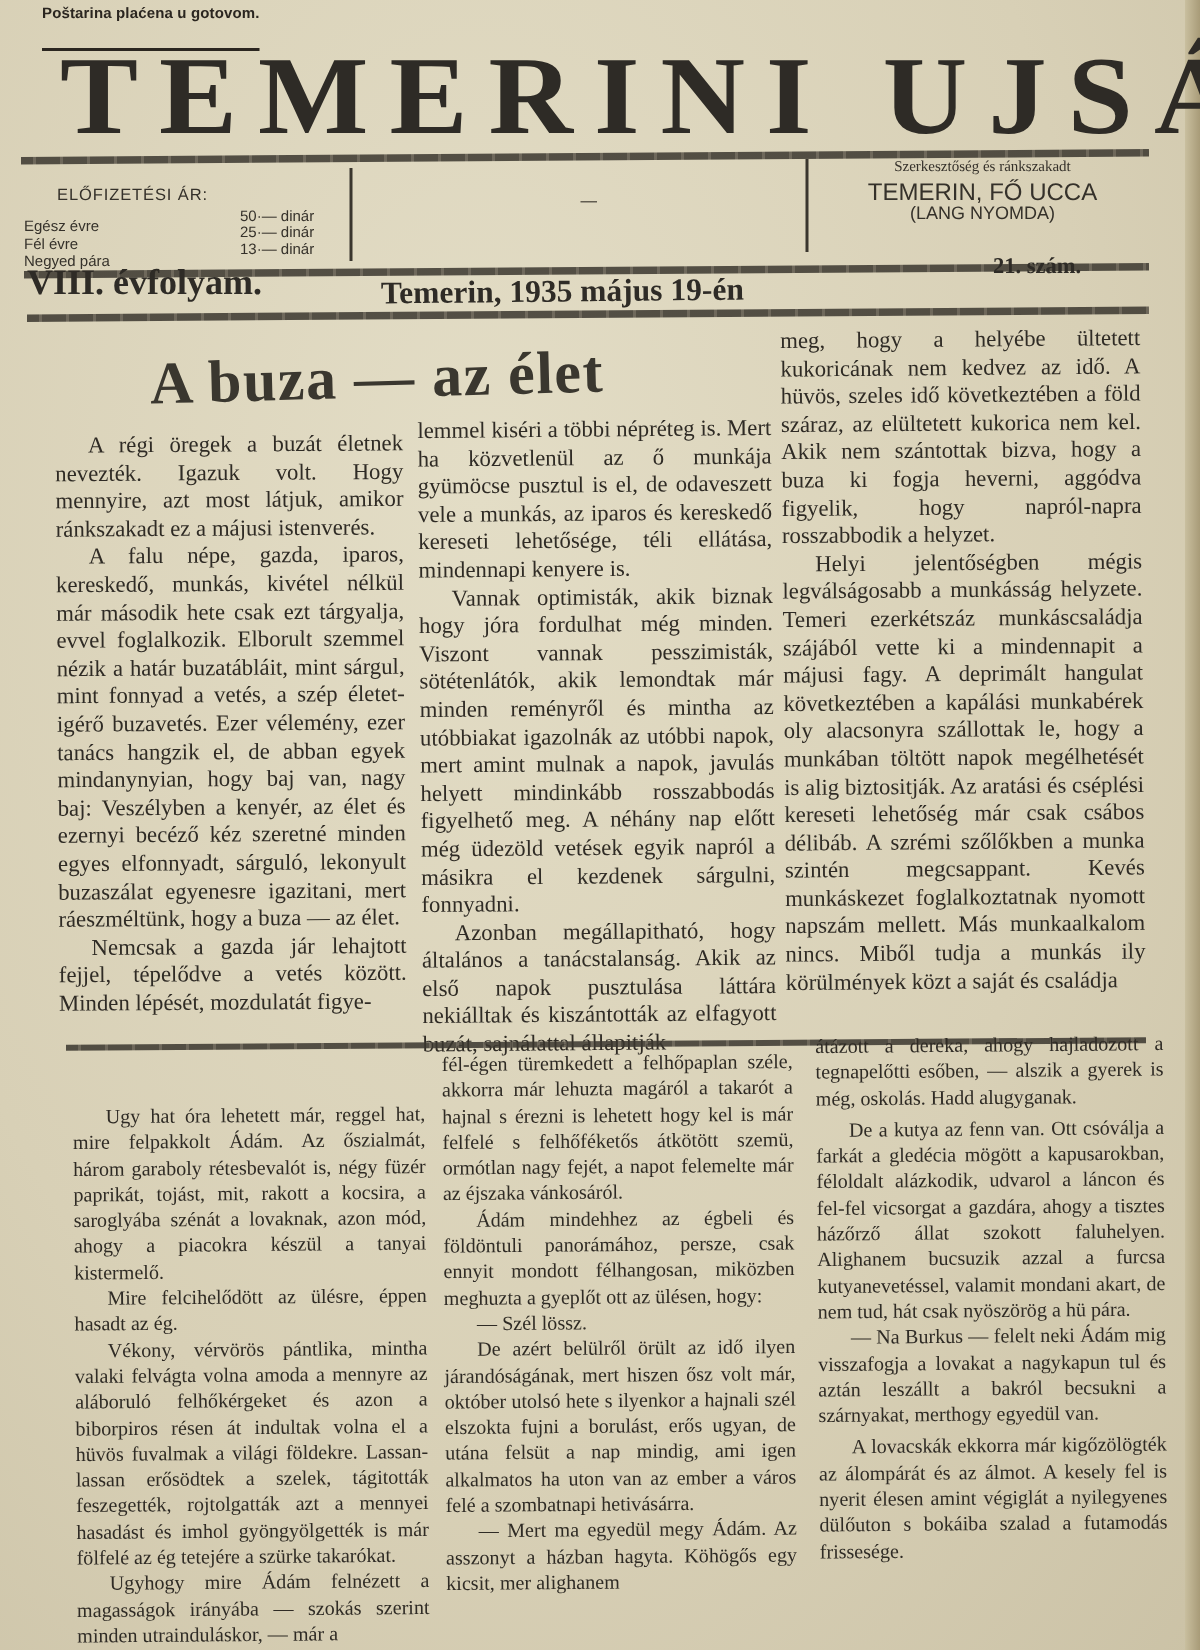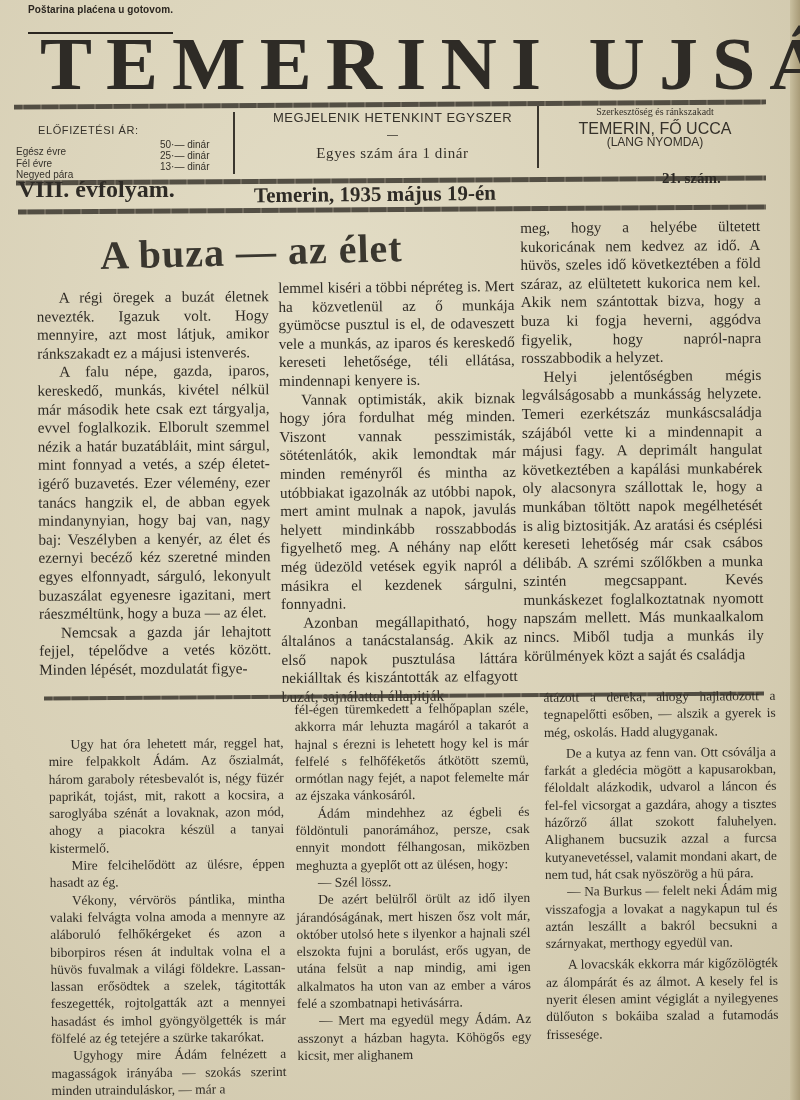--- a/index.html
+++ b/index.html
@@ -74,23 +74,21 @@
   <div class="vline" style="left:537px; top:106px; height:62px;"></div>
 
   <div class="info price-title">ELŐFIZETÉSI ÁR:</div>
   <div class="price-row" style="left:16px; top:146px;">Egész évre</div>
   <div class="price-row" style="left:160px; top:139px;">50·— dinár</div>
   <div class="price-row" style="left:16px; top:158px;">Fél évre</div>
   <div class="price-row" style="left:160px; top:150px;">25·— dinár</div>
   <div class="price-row" style="left:16px; top:169px;">Negyed pára</div>
   <div class="price-row" style="left:160px; top:161px;">13·— dinár</div>
 
-  <div class="info center-info" style="top:110px; font-size:13px; letter-spacing:0.5px;">MEGJELENIK HETENKINT EGYSZER</div>
   <div class="info center-info" style="top:128px; font-size:11px;">—</div>
-  <div class="info center-info" style="top:145px; font-size:15px; font-family:'Liberation Serif', serif; letter-spacing:0.6px;">Egyes szám ára 1 dinár</div>
 
   <div class="info right-info" style="top:106px; font-size:10px; font-family:'Liberation Serif', serif;">Szerkesztőség és ránkszakadt</div>
   <div class="info right-info" style="top:120px; font-size:16px;">TEMERIN, FŐ UCCA</div>
   <div class="info right-info" style="top:135px; font-size:12px;">(LANG NYOMDA)</div>
 
   <div class="rule" style="left:16px; top:178px; width:750px; transform:rotate(-0.4deg);"></div>
 
   <div class="edition" style="left:18px; top:176px; font-size:24px;">VIII. évfolyam.</div>
   <div class="edition" style="left:254px; top:182px; font-size:21px; transform:rotate(-0.6deg);">Temerin, 1935 május 19-én</div>
   <div class="edition" style="left:662px; top:170px; font-size:15px;">21. szám.</div>

